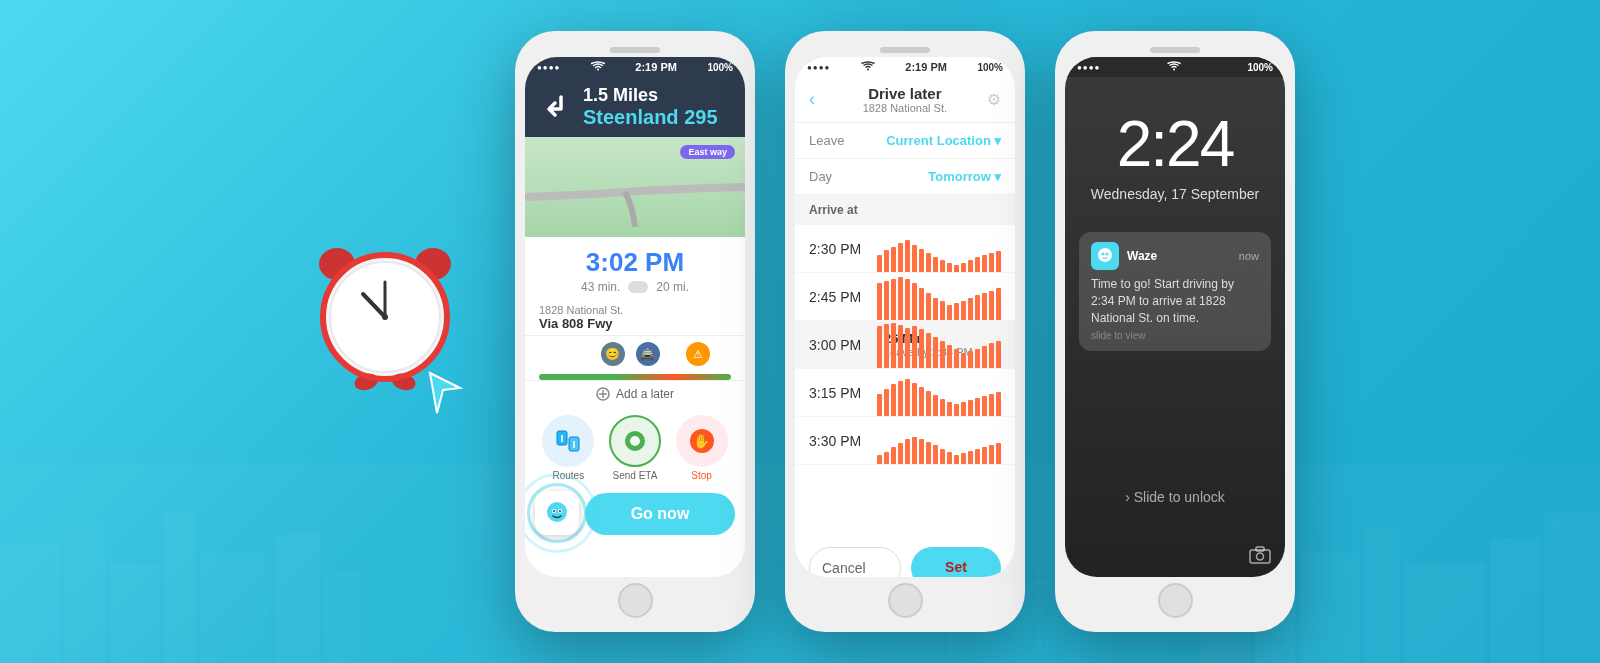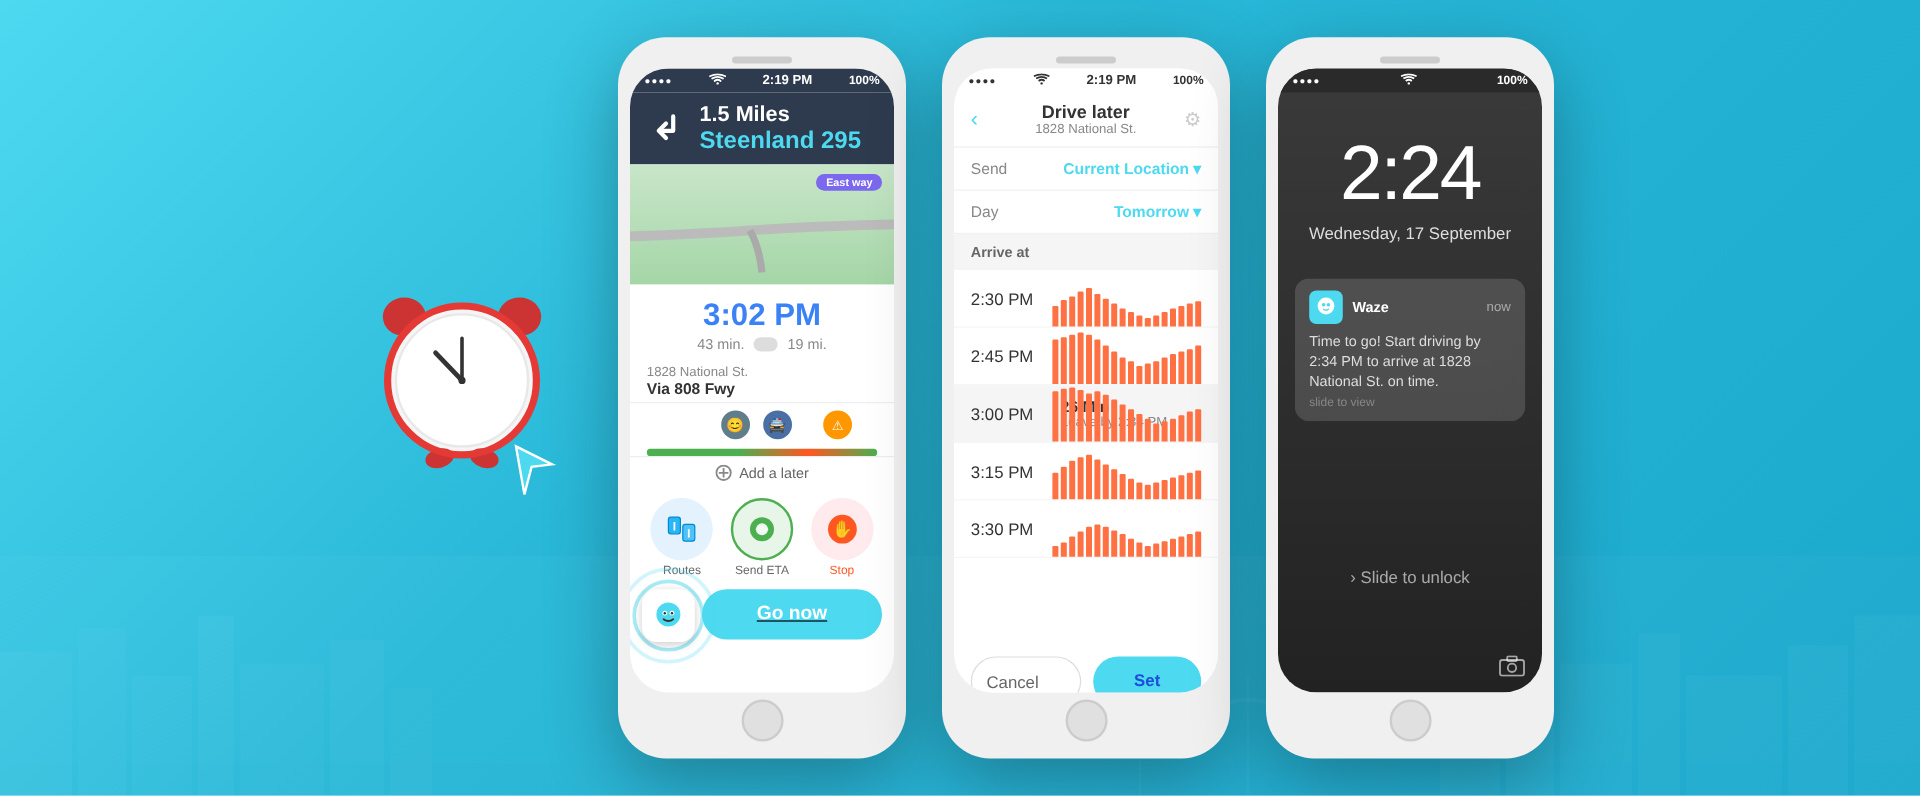--- a/index.html
+++ b/index.html
@@ -228,24 +228,23 @@
     }
 
     .stop-label { color: #ff5722 !important; }
 
     .routes-icon { background: #e3f2fd; }
     .sendeta-icon { background: #e8f5e9; border: 2px solid #4caf50; }
     .stop-icon { background: #ffebee; }
 
     .go-now-bar {
       display: flex;
-      align-items: flex-start;
+      align-items: flex-end;
       margin: 6px 10px 8px;
       gap: 6px;
-      text-decoration: underline;
     }
 
     .go-now-waze {
       width: 44px;
       height: 44px;
       background: white;
       border-radius: 12px;
       box-shadow: 0 2px 8px rgba(0,0,0,0.2);
       display: flex;
       align-items: center;
@@ -389,21 +388,21 @@
       color: #666;
     }
 
     .set-btn {
       flex: 1;
       padding: 12px;
       border: none;
       border-radius: 25px;
       background: #4dd9f0;
       font-size: 14px;
-      color: #1d4ed8;
+      color: #b91c1c;
       font-weight: 700;
       text-align: center;
     }
 
     
     .phone3 .phone-inner { background: #2a2a2a; }
 
     .lock-screen-bg {
       background: linear-gradient(180deg, #3a3a3a 0%, #222 100%);
       height: 100%;
@@ -461,21 +460,21 @@
     }
 
     .notif-slide-hint {
       font-size: 10px;
       color: #888;
       margin-top: 4px;
     }
 
     .lock-slide-to-unlock {
       position: absolute;
-      bottom: 88px;
+      bottom: 72px;
       left: 0;
       right: 0;
       text-align: center;
       color: rgba(255,255,255,0.6);
       font-size: 14px;
       display: flex;
       align-items: center;
       justify-content: center;
       gap: 8px;
     }
@@ -600,21 +599,21 @@
           <path d="M0,50 Q60,48 100,45 Q140,42 220,40" stroke="#bbb" stroke-width="8" fill="none"></path>
           <path d="M110,80 Q108,60 100,45" stroke="#aaa" stroke-width="6" fill="none"></path>
         </svg>
       </div>
 
       <div class="eta-section">
         <div class="eta-time">3:02 PM</div>
         <div class="eta-details">
           <span>43 min.</span>
           <span class="cloud-icon"></span>
-          <span>19 mi.</span>
+          <span>20 mi.</span>
         </div>
       </div>
 
       <div class="route-info">
         <div class="route-dest">1828 National St.</div>
         <div class="route-via">Via 808 Fwy</div>
       </div>
 
       <div style="padding: 4px 14px 0;">
         <div class="traffic-icons">
@@ -727,21 +726,21 @@
       <div class="drive-later-header">
         <span class="back-btn">‹</span>
         <div class="header-center">
           <div class="header-title">Drive later</div>
           <div class="header-subtitle">1828 National St.</div>
         </div>
         <span class="gear-btn">⚙</span>
       </div>
 
       <div class="drive-later-row">
-        <span class="row-label">Send</span>
+        <span class="row-label">Leave</span>
         <span class="row-value">Current Location ▾</span>
       </div>
 
       <div class="drive-later-row">
         <span class="row-label">Day</span>
         <span class="row-value">Tomorrow ▾</span>
       </div>
 
       <div class="arrive-at-header">Arrive at</div>
 

